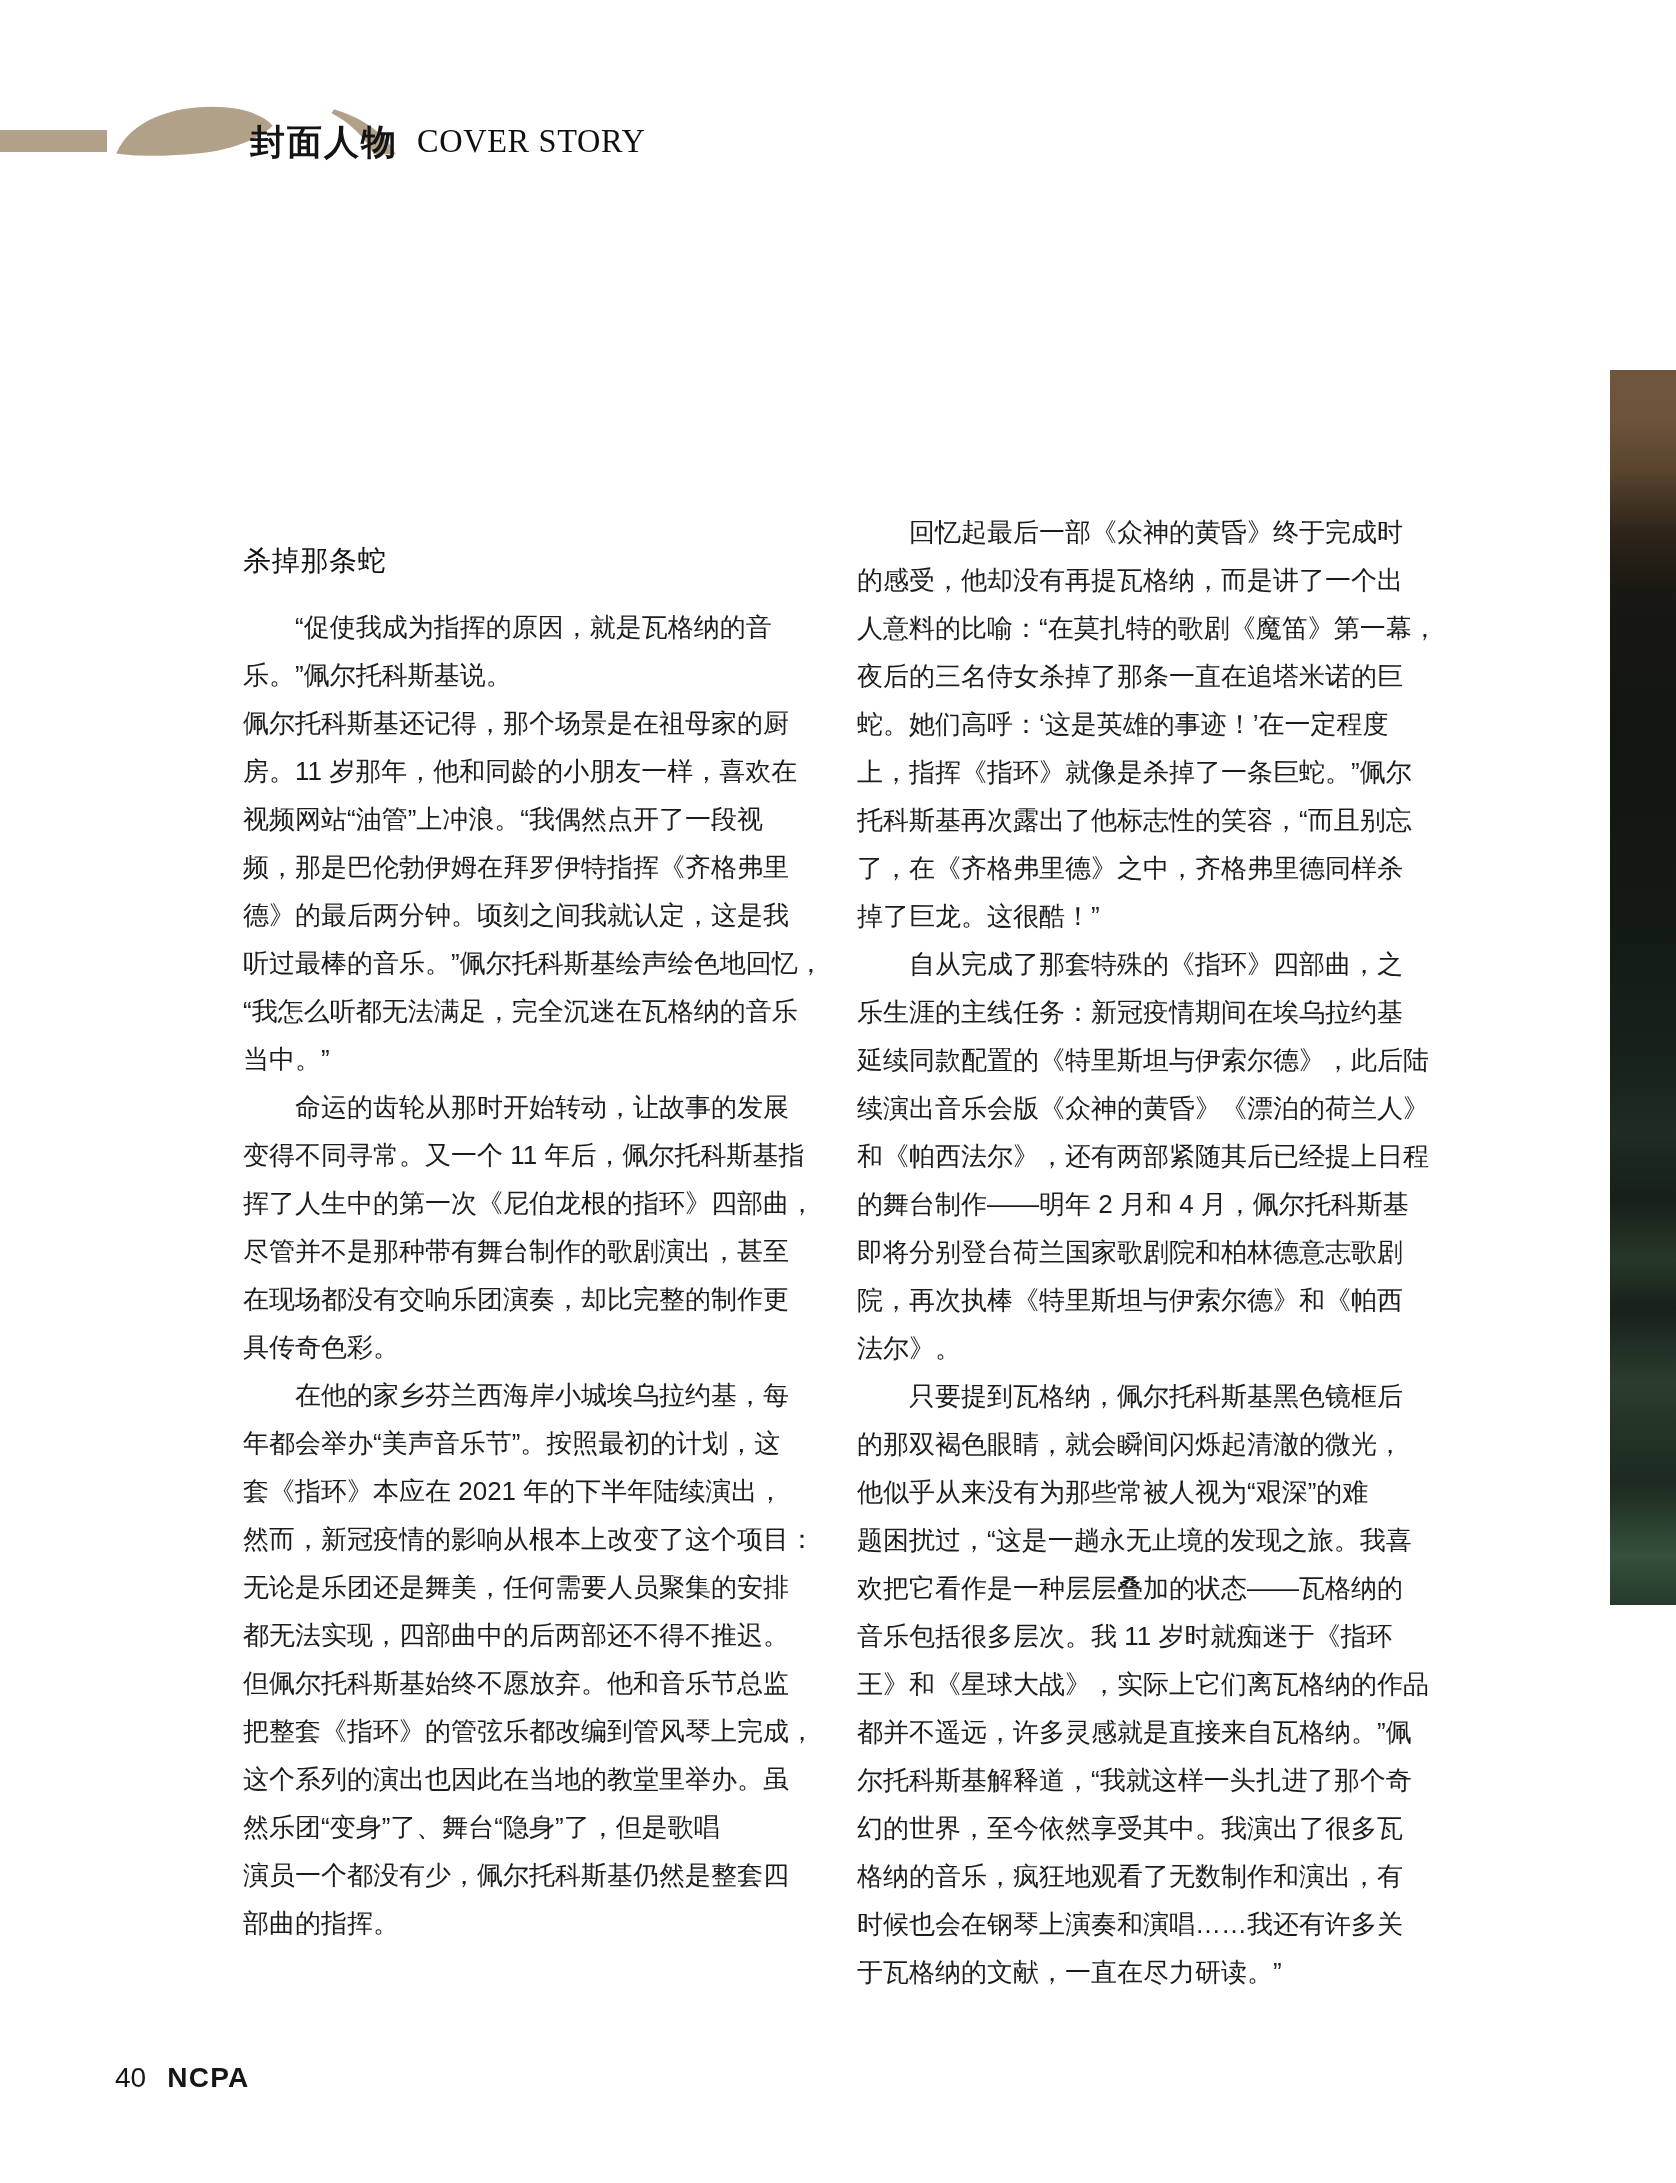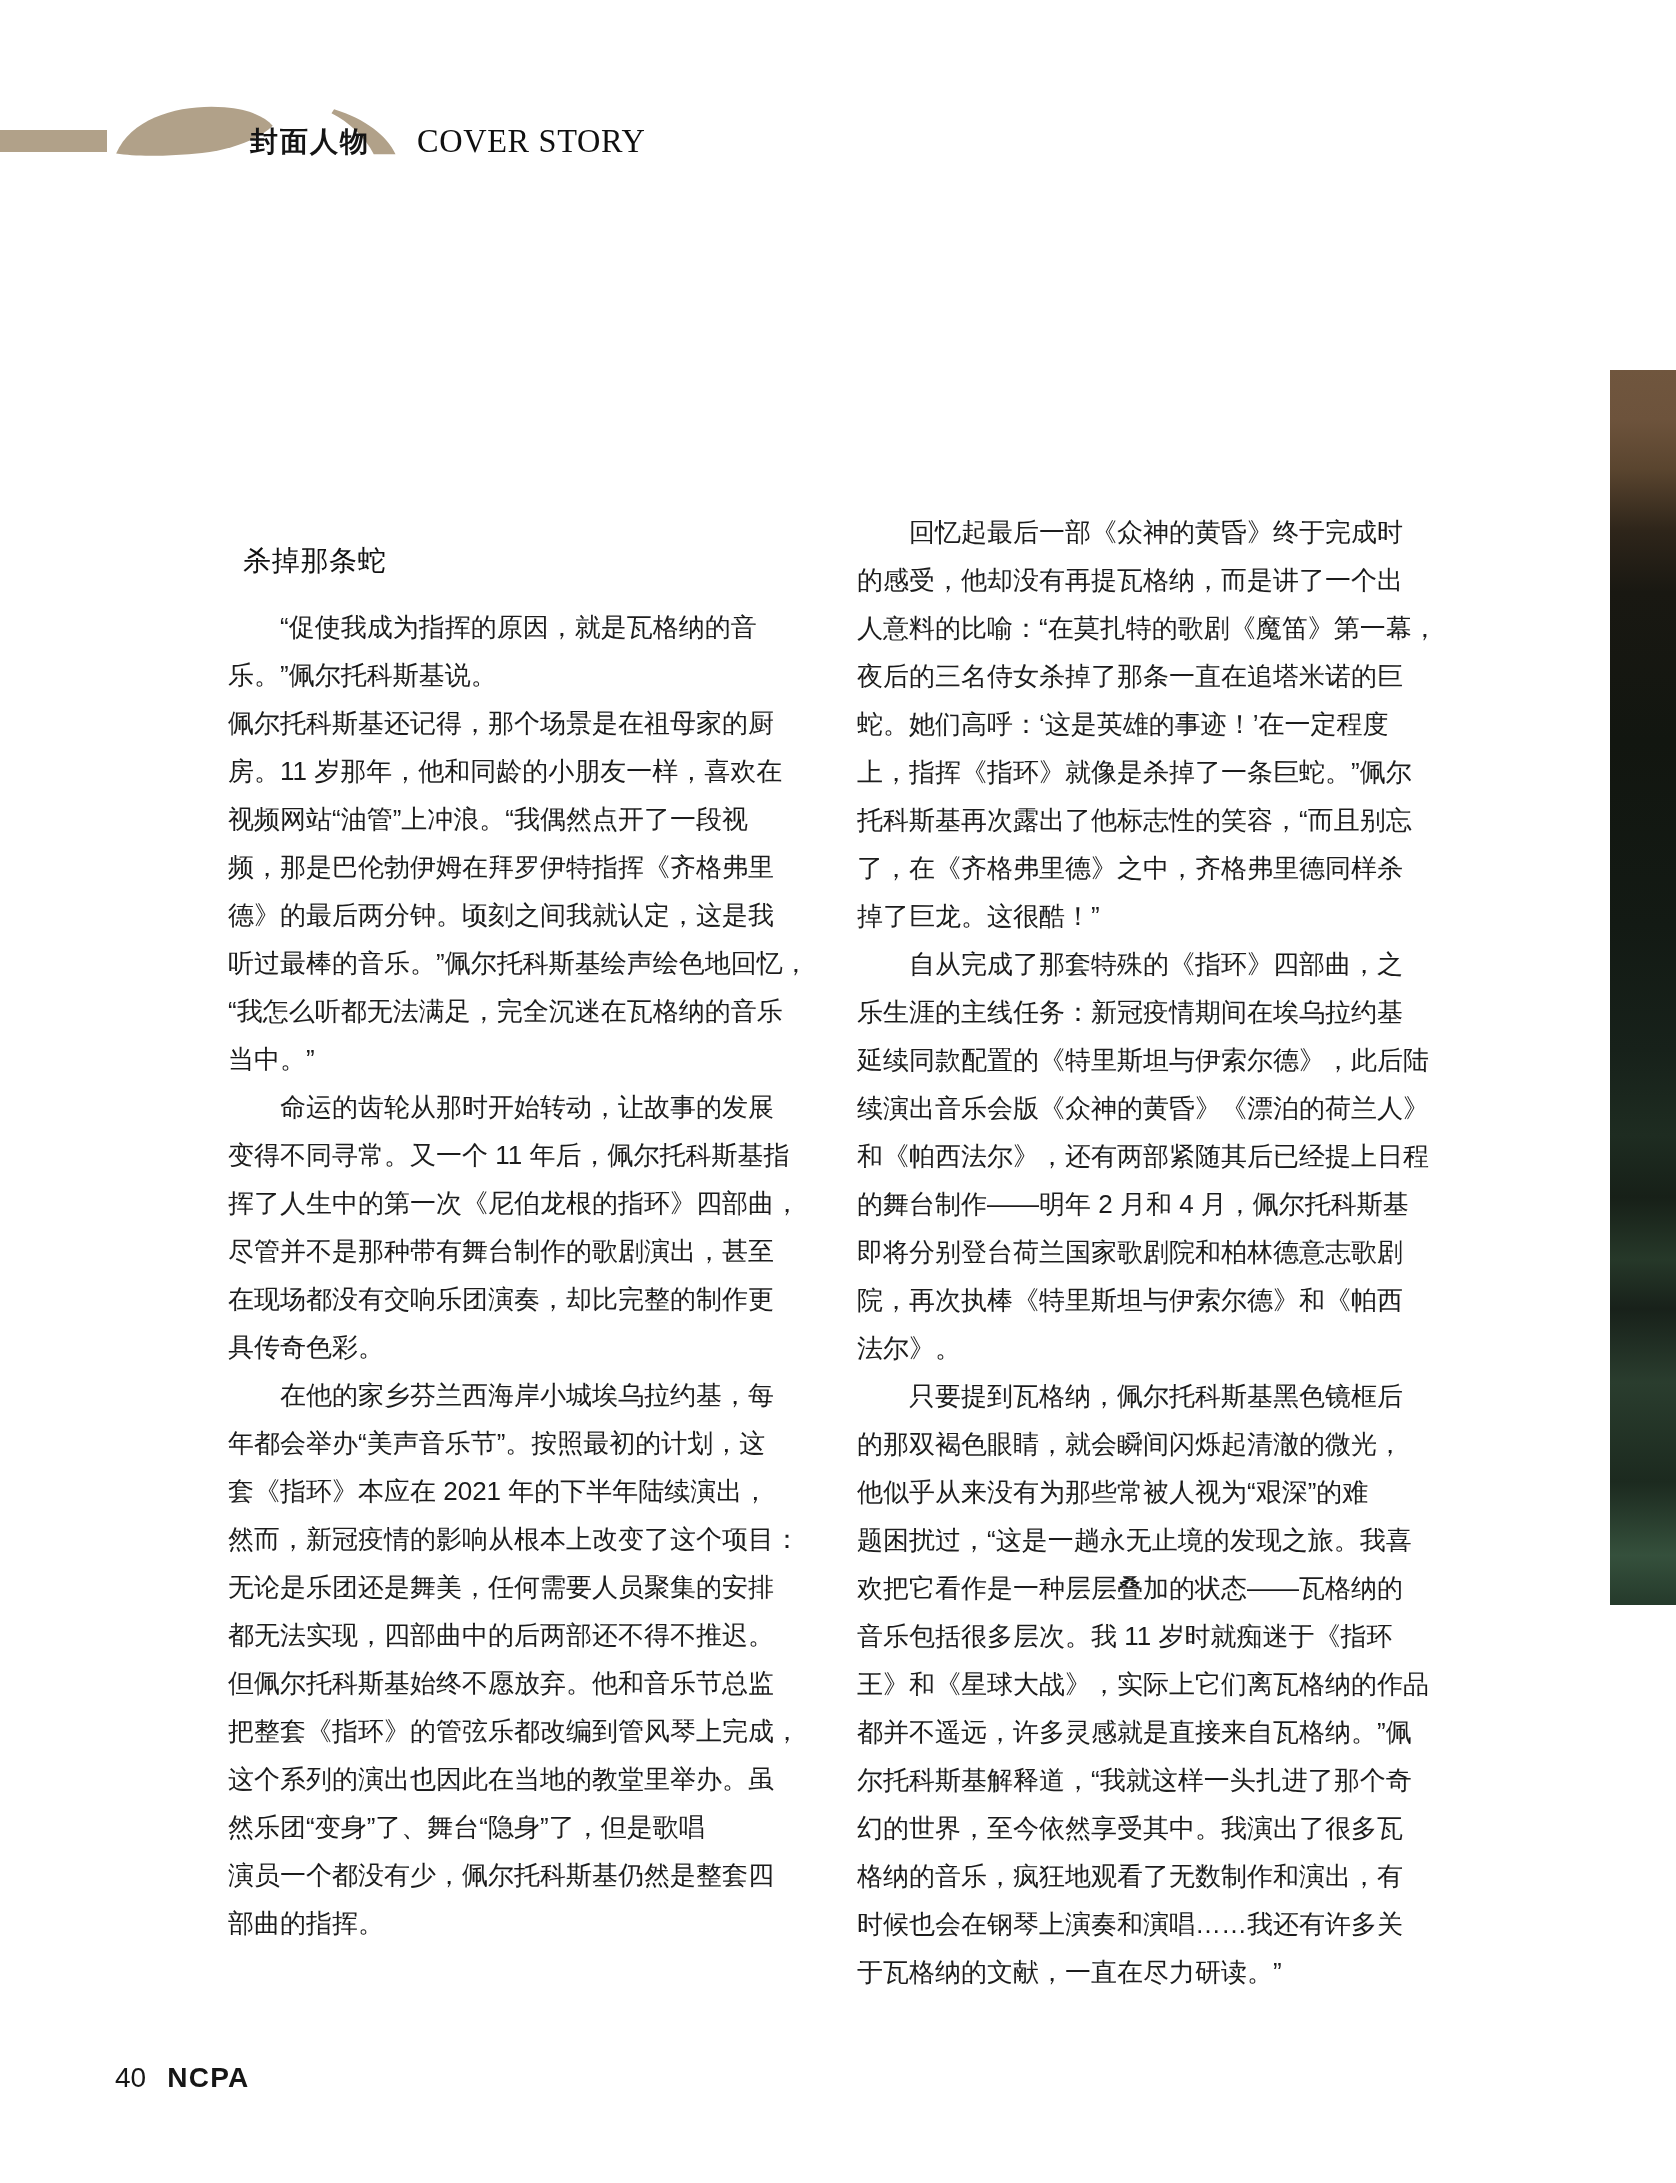--- a/index.html
+++ b/index.html
@@ -6,33 +6,33 @@
   body{
     width:1676px;height:2183px;position:relative;background:#ffffff;
     font-family:"Liberation Sans","DejaVu Sans",sans-serif;
     color:#1a1a1a;overflow:hidden;
   }
   
   .hdr-bar{position:absolute;left:0;top:130px;width:107px;height:22.4px;}
   .hdr-svg{position:absolute;left:99px;top:92px;width:317px;height:73px;}
   .hdr-zh{
     position:absolute;left:250px;top:123px;height:37px;line-height:37px;
-    font-size:28px;font-weight:700;letter-spacing:2px;color:#141414;
+    font-size:35px;font-weight:700;letter-spacing:2px;color:#141414;
     font-family:"Liberation Sans","DejaVu Sans",sans-serif;
   }
   .hdr-en{
     position:absolute;left:417px;top:121px;height:40px;line-height:40px;
     font-size:34px;letter-spacing:0.7px;color:#101010;
     font-family:"Liberation Serif","DejaVu Serif",serif;
     transform:scaleX(.95);transform-origin:left center;white-space:nowrap;
   }
   
   .col{position:absolute;font-weight:300;color:#1c1c1c;}
   .col .line{height:48px;line-height:48px;font-size:26px;white-space:nowrap;}
-  .col-left{left:228px;top:603px;width:569px;}
+  .col-left{left:243px;top:603px;width:569px;}
   .col-right{left:857px;top:508px;width:586px;}
   .article-heading{
     position:absolute;left:243px;top:540px;height:42px;line-height:42px;
     font-size:28px;font-weight:400;color:#111;letter-spacing:0.7px;
   }
   
   .photo-strip{position:absolute;left:1610px;top:370px;width:67px;height:1235px;}
   
   .footer{position:absolute;left:115px;top:2061px;height:34px;line-height:34px;font-size:28px;color:#161616;}
   .footer .brand{margin-left:21px;font-weight:600;letter-spacing:1.3px;}

